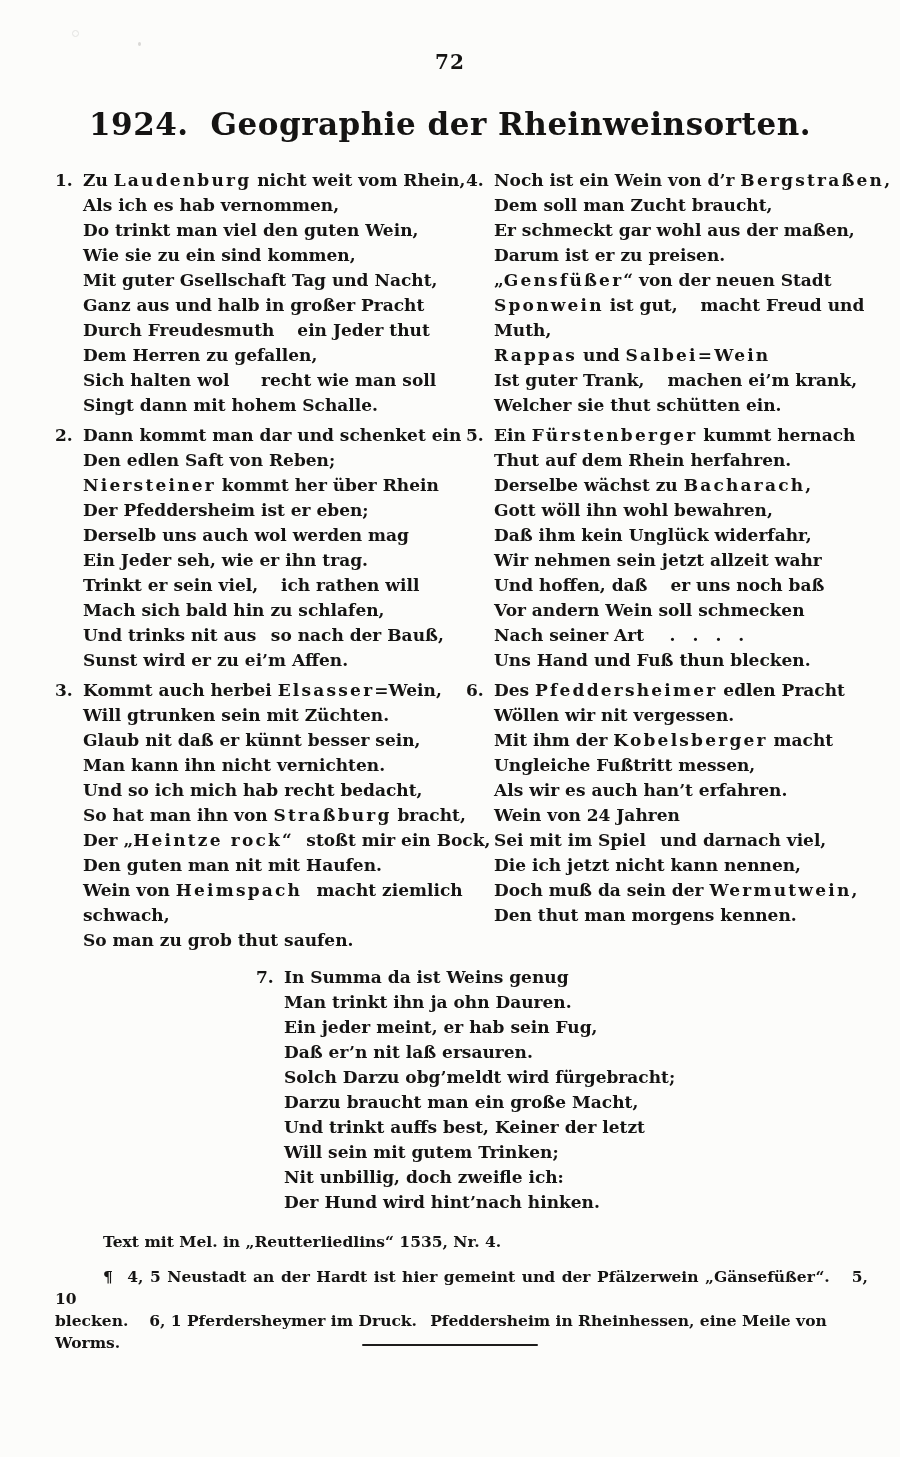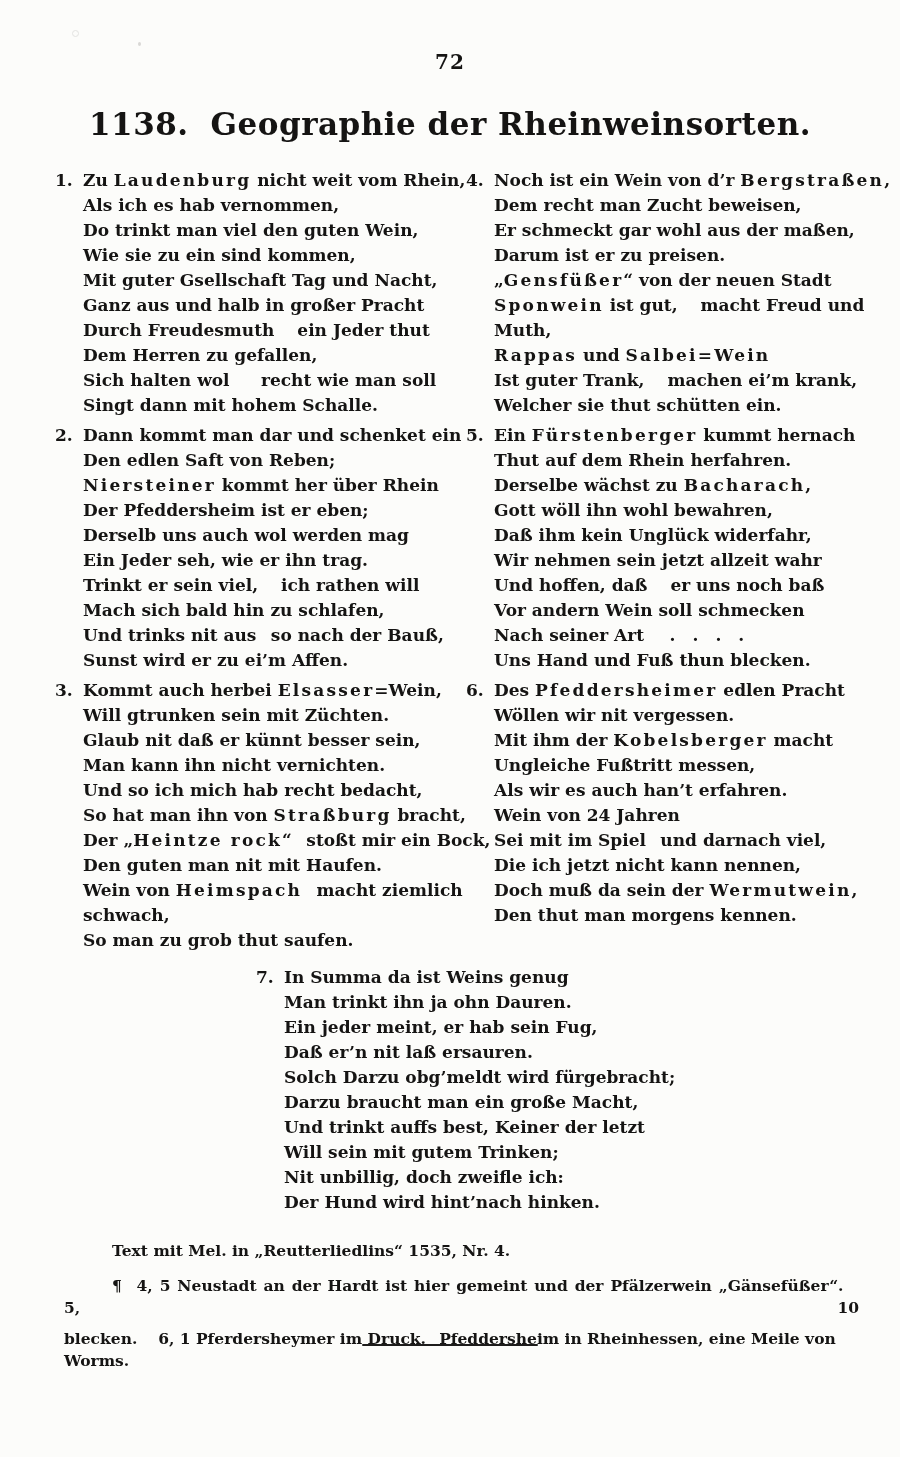--- a/index.html
+++ b/index.html
@@ -28,21 +28,21 @@
   .col-center{left:256px;top:965px;width:400px;}
   .stanza{position:relative;padding-left:28px;margin-bottom:5px;}
   .snum{position:absolute;left:0;top:0;font-size:17px;line-height:25px;}
   .vline{
     font-size:17px;line-height:25px;white-space:nowrap;
   }
   .vline.vright{white-space:normal;padding-right:8px;}
   .sp{letter-spacing:0.13em;}
   .footnotes{position:absolute;left:55px;top:1231px;width:813px;}
   .fn{
-    margin:9px;font-size:15.5px;line-height:22px;font-weight:700;
+    margin:0;font-size:15.5px;line-height:22px;font-weight:700;
   }
   .fn-source{text-indent:48px;margin-bottom:13px;}
   .fn-line1{text-indent:48px;text-align:justify;text-align-last:justify;}
   .end-rule{
     position:absolute;top:1344px;left:362px;width:176px;height:2px;
     background:#1d1c1b;border-radius:1px;
   }
   .speck{position:absolute;border-radius:50%;}
   .speck1{top:30px;left:72px;width:5px;height:5px;border:1px solid #e3e3e1;background:transparent;}
   .speck2{top:42px;left:138px;width:3px;height:4px;background:#d9d8d5;}
@@ -51,21 +51,21 @@
 <body>
 
 <div class="page">
 
   <div class="speck speck1"></div>
   <div class="speck speck2"></div>
 
   <div class="pagenum">72</div>
 
   <div class="title">
-    <span class="tnum">1138.</span><span>Geographie der Rheinweinsorten.</span>
+    <span class="tnum">1924.</span><span>Geographie der Rheinweinsorten.</span>
   </div>
 
   <div class="col col-left" id="col-left">
       <div class="stanza">
         <span class="snum">1.</span>
         <div class="vbody">
           <div class="vline"><span>Zu </span><span class="sp">Laudenburg</span><span> nicht weit vom Rhein,</span></div>
           <div class="vline"><span>Als ich es hab vernommen,</span></div>
           <div class="vline"><span>Do trinkt man viel den guten Wein,</span></div>
           <div class="vline"><span>Wie sie zu ein sind kommen,</span></div>
@@ -107,21 +107,21 @@
           <div class="vline vright"><span>schwach,</span></div>
           <div class="vline"><span>So man zu grob thut saufen.</span></div>
         </div>
       </div>
     </div>
   <div class="col col-right" id="col-right">
       <div class="stanza">
         <span class="snum">4.</span>
         <div class="vbody">
           <div class="vline"><span>Noch ist ein Wein von d’r </span><span class="sp">Bergstraßen</span><span>,</span></div>
-          <div class="vline"><span>Dem recht man Zucht beweisen,</span></div>
+          <div class="vline"><span>Dem soll man Zucht braucht,</span></div>
           <div class="vline"><span>Er schmeckt gar wohl aus der maßen,</span></div>
           <div class="vline"><span>Darum ist er zu preisen.</span></div>
           <div class="vline"><span>„</span><span class="sp">Gensfüßer</span><span>“ von der neuen Stadt</span></div>
           <div class="vline"><span class="sp">Sponwein</span><span> ist gut,  macht Freud und</span></div>
           <div class="vline vright" style="padding-right: 70px;"><span>Muth,</span></div>
           <div class="vline"><span class="sp">Rappas</span><span> und </span><span class="sp">Salbei=Wein</span></div>
           <div class="vline"><span>Ist guter Trank,  machen ei’m krank,</span></div>
           <div class="vline"><span>Welcher sie thut schütten ein.</span></div>
         </div>
       </div>

